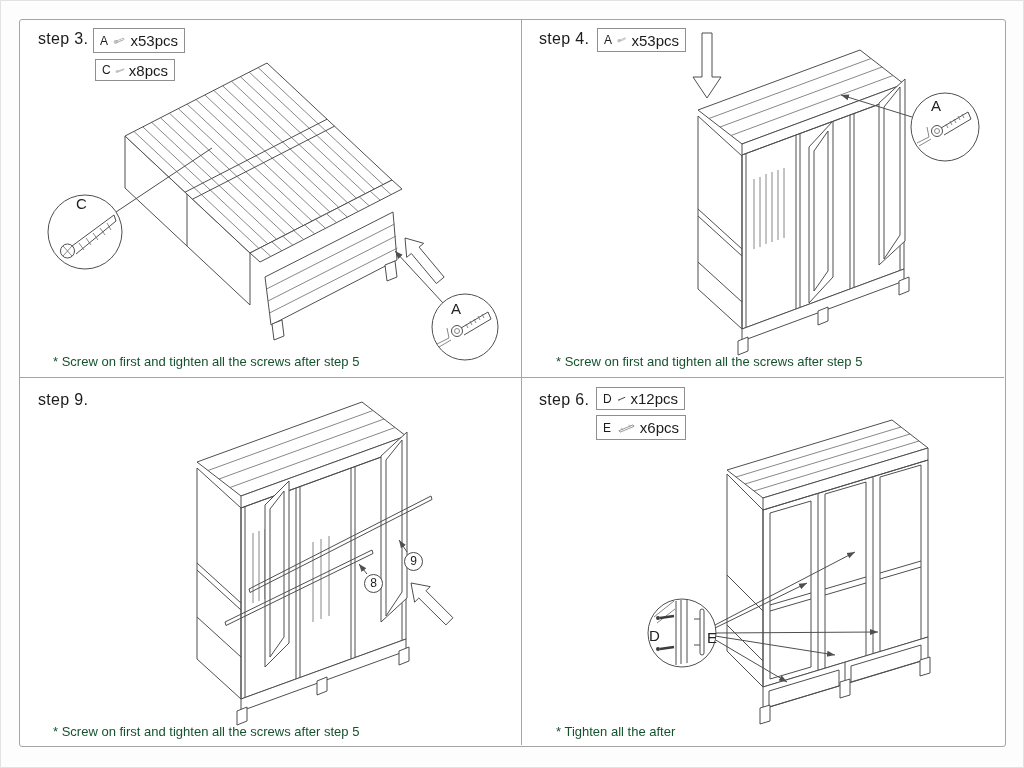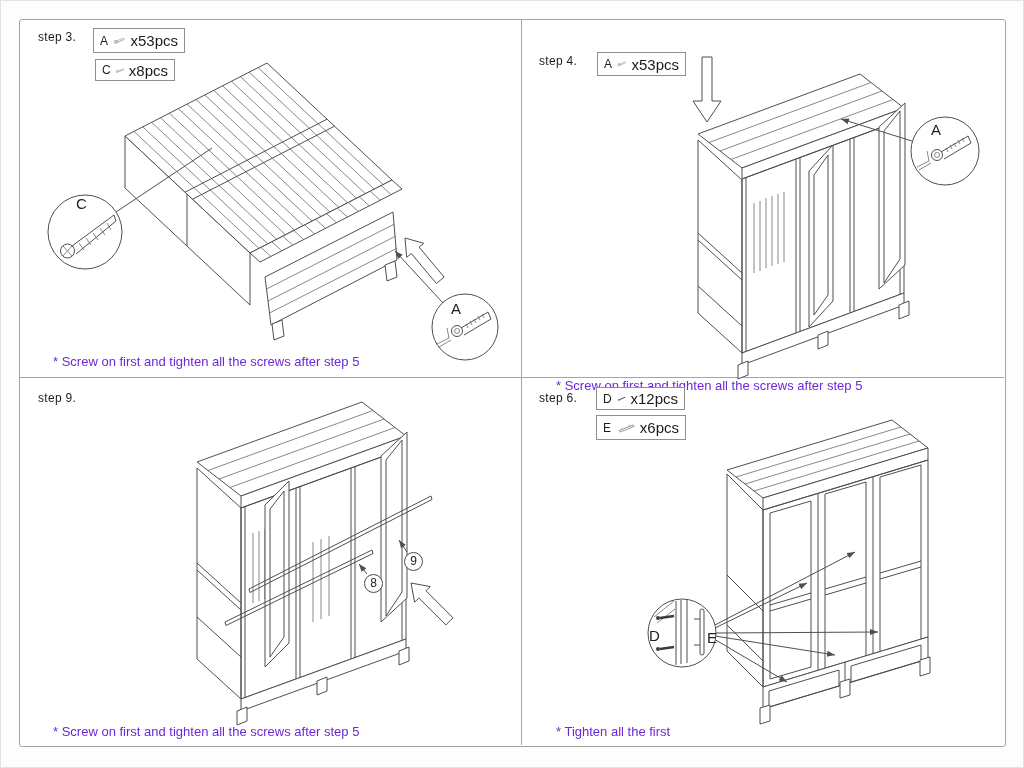--- a/index.html
+++ b/index.html
@@ -3,30 +3,30 @@
 <meta charset="utf-8">
 <style>
   html,body{margin:0;padding:0;}
   body{width:1024px;height:768px;background:#f6f6f6;font-family:"Liberation Sans","DejaVu Sans",sans-serif;color:#1c1c1c;overflow:hidden;}
   .screen{position:absolute;inset:0;width:1024px;height:768px;background:#fdfdfd;outline:1px solid #e2e2e2;outline-offset:-1px;}
   .frame{position:absolute;left:19px;top:19px;width:985px;height:726px;background:#ffffff;border:1px solid #a5a5a5;border-radius:3px;}
   .divider-v{position:absolute;left:521px;top:19px;width:1px;height:726px;background:#a5a5a5;}
   .divider-h{position:absolute;left:19px;top:377px;width:985px;height:1px;background:#a5a5a5;}
   .panel{position:absolute;}
   .panel-1{left:19px;top:19px;width:502px;height:358px;}
-  .panel-2{left:521px;top:19px;width:483px;height:358px;margin-top:24px;}
+  .panel-2{left:521px;top:19px;width:483px;height:358px;}
   .panel-3{left:19px;top:377px;width:502px;height:368px;}
   .panel-4{left:521px;top:377px;width:483px;height:368px;}
   .illus{position:absolute;inset:0;width:100%;height:100%;}
-  .step-label{position:absolute;font-size:12px;letter-spacing:0.3px;color:#1c1c1c;}
+  .step-label{position:absolute;font-size:16px;letter-spacing:0.3px;color:#1c1c1c;}
   .p1 .step-label,.p3 .step-label{left:19px;}
   .part-box{position:absolute;display:flex;align-items:center;gap:4px;border:1px solid #8f8f8f;background:#fff;padding:0 6px;box-sizing:border-box;}
   .part-letter{font-size:12px;}
   .part-count{font-size:15px;white-space:nowrap;}
-  .footnote{position:absolute;font-size:13px;white-space:nowrap;color:#6d28d9;}
+  .footnote{position:absolute;font-size:13px;white-space:nowrap;color:#14532d;}
   .callout-letter{position:absolute;font-size:15px;color:#222;}
   .circled-num{position:absolute;width:17px;height:17px;border:1px solid #4a4a4a;border-radius:50%;background:#fff;font-size:12px;line-height:16px;text-align:center;}
   svg{display:block;}
   .ln{stroke:#4f4f4f;stroke-width:1;fill:none;}
   .face{stroke:#4f4f4f;stroke-width:1;fill:#ffffff;}
   .thin{stroke:#6a6a6a;stroke-width:0.8;fill:none;}
 </style>
 </head>
 <body>
 
@@ -292,15 +292,15 @@
     <div class="part-box" style="left:75px;top:38px;width:90px;height:25px;">
       <span class="part-letter">E</span>
       <svg width="36" height="17" viewBox="0 0 36 17">
         <path class="ln" d="M7 14L31 4M9 16.5L33 6.5M7 14L9 16.5M31 4L33 6.5"></path>
         <path class="thin" d="M13 12.8L11 9M26 7.3L24 3.5"></path>
       </svg>
       <span class="part-count">x6pcs</span>
     </div>
     <span class="callout-letter" style="left:128px;top:250px;">D</span>
     <span class="callout-letter" style="left:186px;top:252px;">E</span>
-    <div class="footnote" style="left:35px;top:347px;">* Tighten all the first</div>
+    <div class="footnote" style="left:35px;top:347px;">* Tighten all the after</div>
   </div>
 </div>
 
 </body></html>

